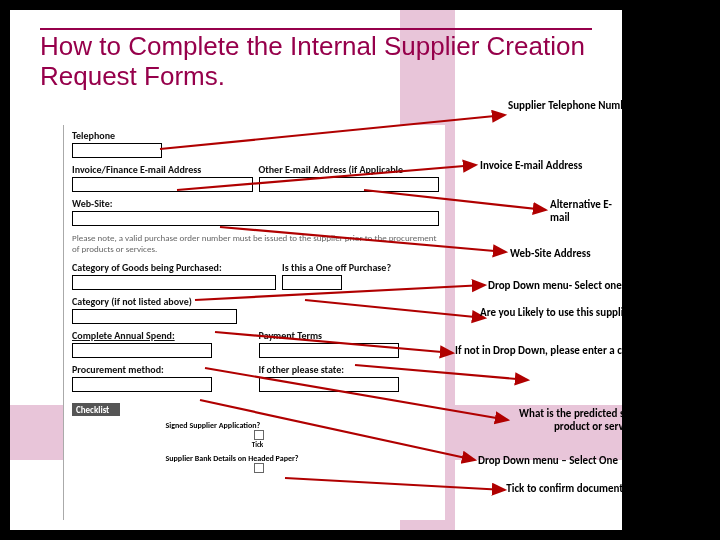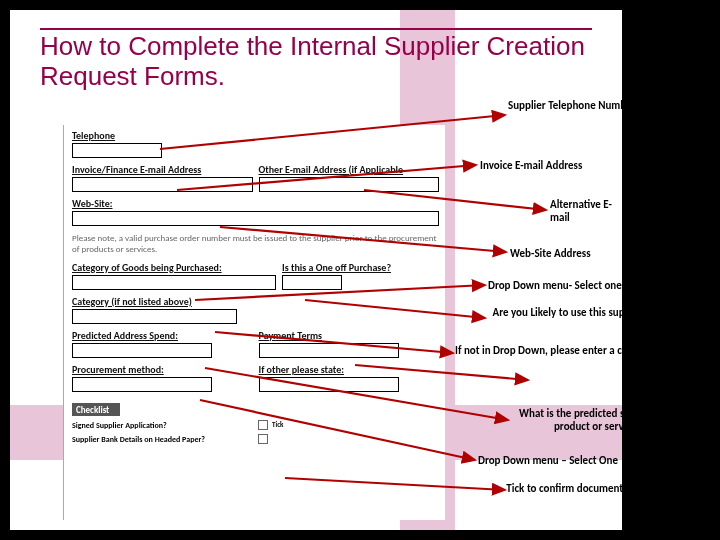--- a/index.html
+++ b/index.html
@@ -61,37 +61,37 @@
     top: 115px;
     left: 53px;
     width: 382px;
     height: 395px;
     background: #fff;
     border-left: 1px solid #aaa;
     z-index: 1;
     padding: 4px 6px 6px 8px;
     font-size: 10px;
   }
-  .lbl { font-weight: bold; text-decoration: underline; font-size: 10px; color:#111;}
+  .lbl { font-weight: bold; font-size: 10px; color:#111;}
   .lbl-nu { font-weight: bold; font-size: 10px; color:#111;}
   .fld {
     height: 15px;
     border: 1px solid #000;
     background: #fff;
     margin-top: 1px;
     margin-bottom: 5px;
   }
   .row { display: flex; gap: 6px; }
   .col { flex: 1; }
   .note { font-size: 9px; color: #666; line-height: 1.25; margin: 6px 0; }
   .checklist-hdr {
     background: #555; color: #fff; font-size: 9px; font-weight: bold;
     padding: 1px 4px; width: 48px;
   }
-  .chkrow { display: flex; align-items: center; font-size: 8px; font-weight: bold; margin-top: 4px; }
+  .chkrow { display: flex; align-items: center; font-size: 8px; font-weight: bold; margin-top: 4px; flex-direction: column; }
   .chkrow .q { width: 180px; }
   .chkbox { width: 10px; height: 10px; border: 1px solid #666; margin-left: 6px; }
   
   .ann {
     position: absolute;
     font-weight: bold;
     font-size: 11px;
     color: #000;
     z-index: 3;
     line-height: 1.15;
@@ -147,21 +147,21 @@
         <div class="lbl">Is this a One off Purchase?</div>
         <div class="fld" style="width:60px"></div>
       </div>
     </div>
 
     <div class="lbl">Category (if not listed above)</div>
     <div class="fld" style="width:165px"></div>
 
     <div class="row">
       <div class="col">
-        <div class="lbl-nu" style="text-decoration:underline">Predicted Address Spend:</div>
+        <div class="lbl-nu" style="text-decoration:underline">Complete Annual Spend:</div>
         <div class="fld" style="width:140px"></div>
       </div>
       <div class="col">
         <div class="lbl">Payment Terms</div>
         <div class="fld" style="width:140px"></div>
       </div>
     </div>
 
     <div class="row">
       <div class="col">
@@ -185,21 +185,21 @@
       <span class="q">Supplier Bank Details on Headed Paper?</span>
       <span class="chkbox"></span>
     </div>
   </div>
 
   <div class="ann" style="top:90px;left:498px;width:140px">Supplier Telephone Number</div>
   <div class="ann" style="top:150px;left:470px">Invoice E-mail Address</div>
   <div class="ann" style="top:189px;left:540px">Alternative E-mail</div>
   <div class="ann" style="top:238px;left:500px">Web-Site Address</div>
   <div class="ann" style="top:270px;left:478px">Drop Down menu- Select one</div>
-  <div class="ann" style="top:297px;left:470px;width:210px;text-align:center">Are you Likely to use this supplier again?</div>
+  <div class="ann" style="top:297px;left:470px;width:210px;text-align:left">Are you Likely to use this supplier again?</div>
   <div class="ann" style="top:335px;left:445px;width:220px">If not in Drop Down, please enter a category</div>
   <div class="ann" style="top:398px;left:500px;width:180px;text-align:center">What is the predicted spend for the product or services?</div>
   <div class="ann" style="top:445px;left:468px">Drop Down menu – Select One</div>
   <div class="ann" style="top:473px;left:478px;width:200px;text-align:right">Tick to confirm documents are available</div>
 
   <svg class="arrows">
     <defs>
       <marker id="ah" markerWidth="8" markerHeight="8" refX="6" refY="3" orient="auto">
         <path d="M0,0 L7,3 L0,6 Z" fill="#b00000"></path>
       </marker>

